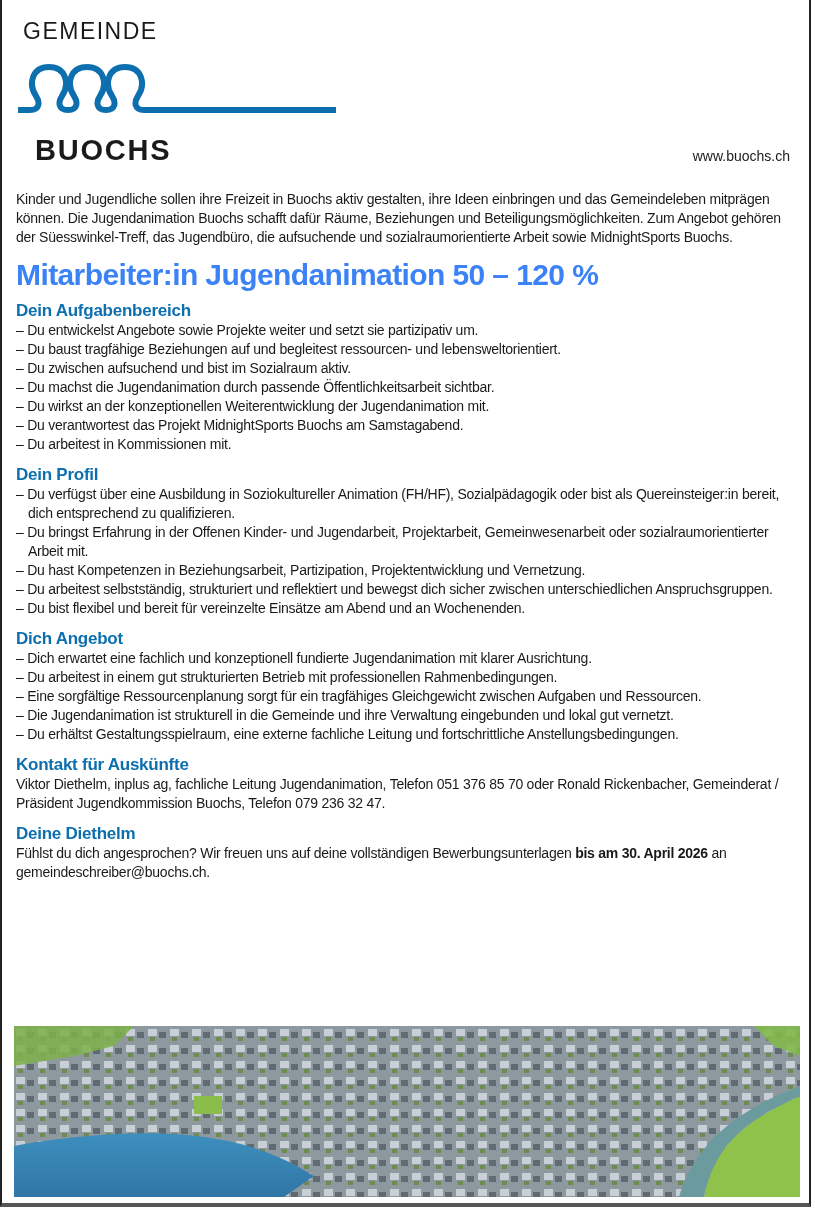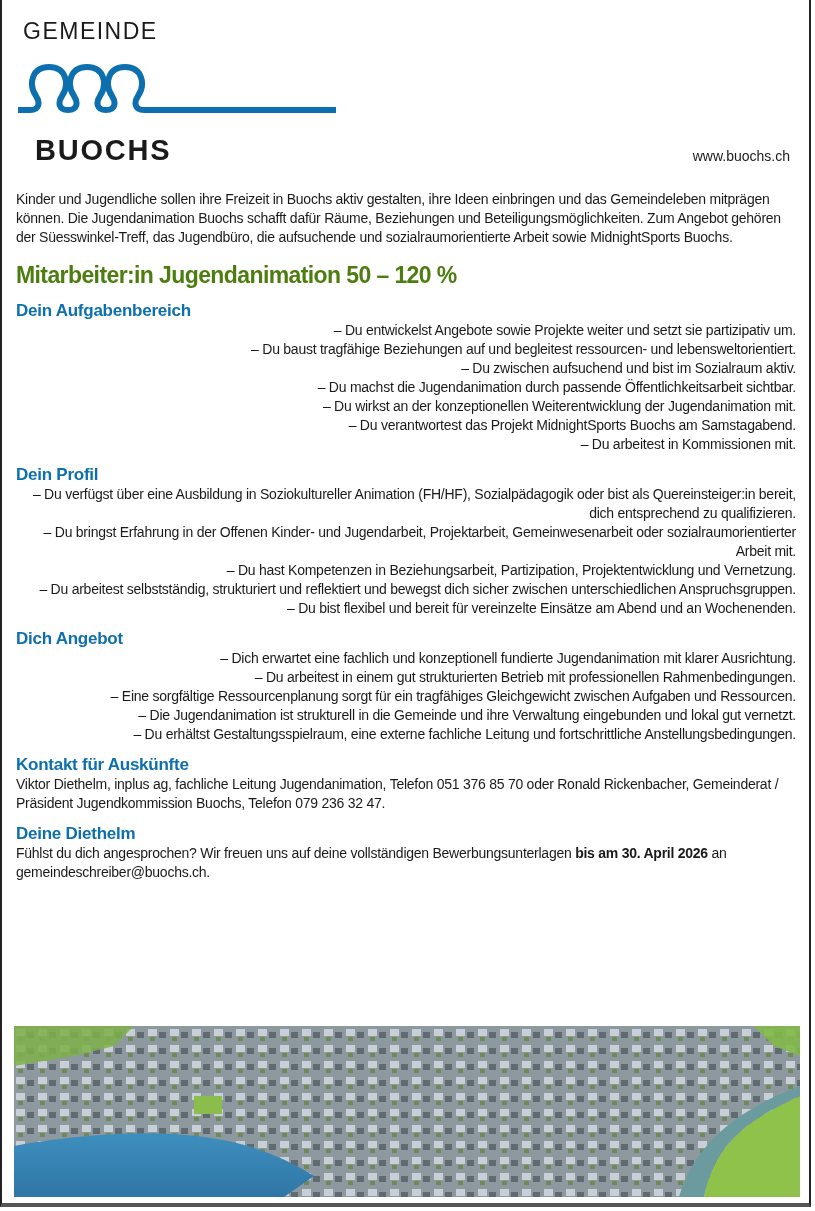--- a/index.html
+++ b/index.html
@@ -4,23 +4,23 @@
 <style>
   html, body { margin: 0; padding: 0; background: #ffffff; }
   body { width: 815px; height: 1211px; position: relative; overflow: hidden; font-family: "Liberation Sans", sans-serif; color: #1a1a1a; }
   .frame { position: absolute; left: 0; top: 0; width: 811px; height: 1207px; border-left: 2px solid #222; border-right: 2px solid #222; border-bottom: 4px solid #555; box-sizing: border-box; }
   .logo-top { position: absolute; left: 23px; top: 18px; font-size: 23px; letter-spacing: 1.5px; color: #1a1a1a; font-weight: normal; }
   .logo-wave { position: absolute; left: 16px; top: 58px; }
   .logo-bottom { position: absolute; left: 35px; top: 134px; font-size: 29px; letter-spacing: 1.8px; color: #1a1a1a; font-weight: bold; }
   .website { position: absolute; right: 25px; top: 148px; font-size: 14px; color: #1a1a1a; }
   .content { position: absolute; left: 16px; top: 190px; width: 780px; font-size: 14px; line-height: 19px; letter-spacing: -0.25px; }
   .content p { margin: 0 0 11px 0; }
-  .title { color: #4d7c0f; font-weight: bold; font-size: 23px; line-height: 34px; margin: 11px 0 9px 0; letter-spacing: -0.6px; }
+  .title { color: #3b82f6; font-weight: bold; font-size: 30px; line-height: 34px; margin: 11px 0 9px 0; letter-spacing: -0.6px; }
   .section-h { color: #0d6fae; font-weight: bold; font-size: 17px; line-height: 19px; margin: 0 0 1px 0; }
-  ul.dash { list-style: none; padding: 0; margin: 0 0 11px 0; text-align: right; }
+  ul.dash { list-style: none; padding: 0; margin: 0 0 11px 0; }
   ul.dash li { padding-left: 12px; text-indent: -12px; }
   ul.dash li::before { content: "– "; }
   .bold { font-weight: bold; }
   .photo { position: absolute; left: 14px; top: 1026px; width: 786px; height: 171px; overflow: hidden; }
 </style>
 </head>
 <body>
 
 <div class="frame"></div>
 

